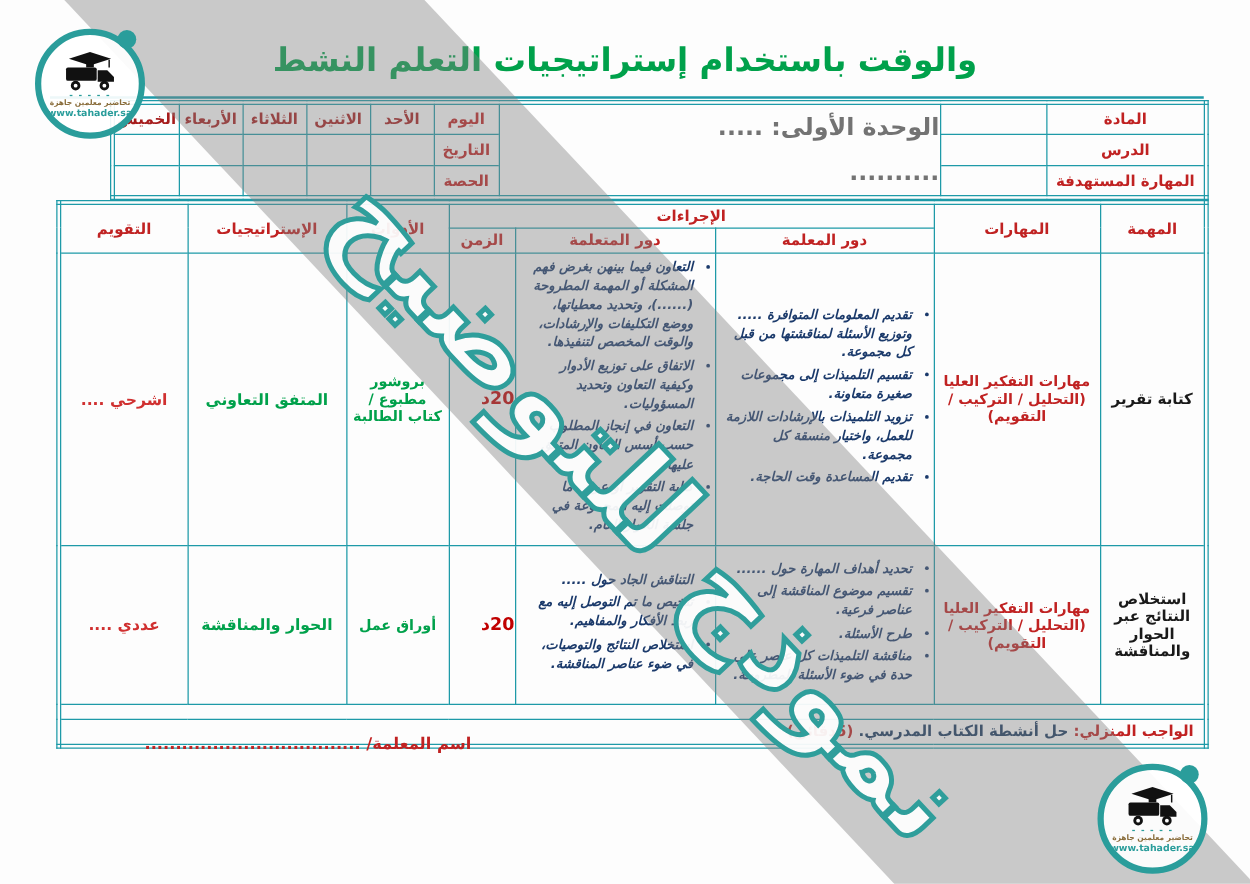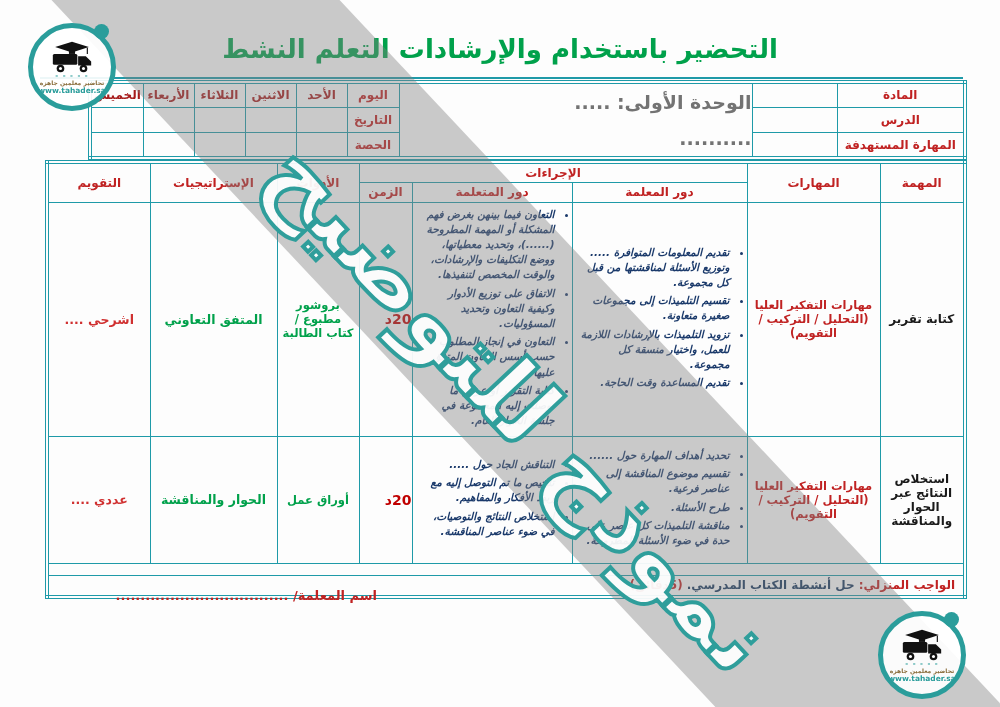--- a/index.html
+++ b/index.html
@@ -63,21 +63,21 @@
   .logo-br{top:611px;left:878px}
   .logo-dot{position:absolute;top:-4px;right:2px;width:15px;height:15px;background:#2a9d9b;border-radius:50%}
   .logo svg{width:46px;height:34px}
   .logo-dashes{color:#2a9d9b;font-size:7px;font-weight:bold;line-height:5px;letter-spacing:1px}
   .logo-line1{color:#8a6d3b;font-size:6px;font-weight:bold;white-space:nowrap}
   .logo-line2{color:#2a9d9b;font-size:7.5px;font-weight:bold;white-space:nowrap}
 </style>
 </head>
 <body>
 
-<div class="page-title">التحضير باستخدام والإرشادات التعلم النشط</div>
+<div class="page-title">والوقت باستخدام إستراتيجيات التعلم النشط</div>
 <div class="title-rule"></div>
 
 <table class="hdr" dir="rtl">
   <colgroup>
     <col style="width:128px">
       <col style="width:85px">
       <col style="width:353px">
       <col style="width:52px">
     <col style="width:51px">
       <col style="width:51px">

